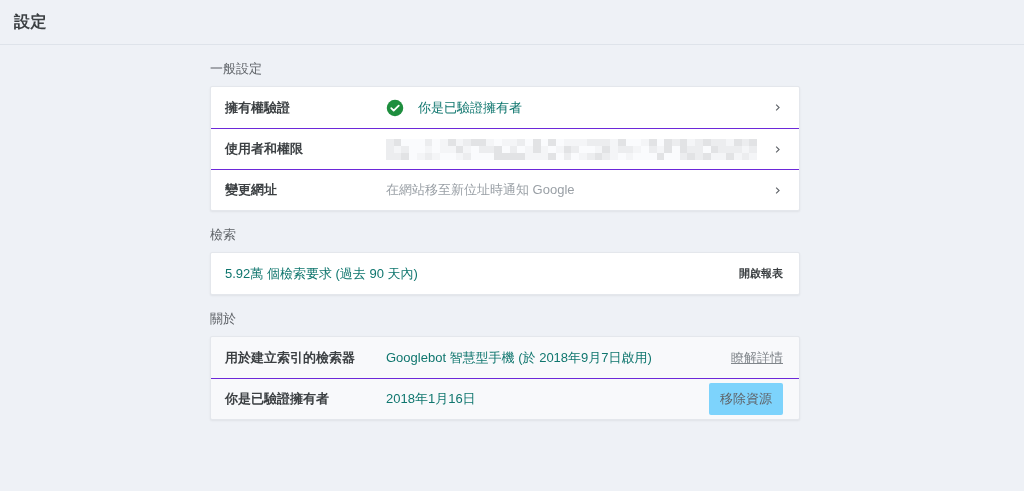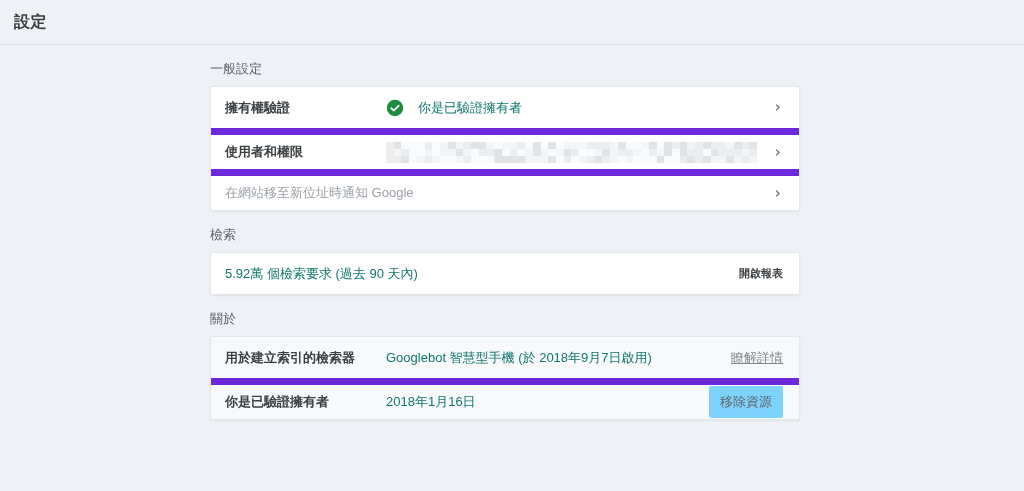--- a/index.html
+++ b/index.html
@@ -34,21 +34,21 @@
     border: 1px solid #e4e7ec;
     border-radius: 2px;
     box-shadow: 0 1px 2px rgba(60,64,67,.08);
   }
   .card.muted-card { background: #f8f9fb; }
   .row {
     display: flex; align-items: center;
     height: 41px;
     padding: 0 16px 0 14px;
   }
-  .row + .row { border-top: 7px solid #6d28d9; }
+  .row + .row { border-top: 1px solid #6d28d9; }
   .row-label {
     flex: 0 0 161px;
     font-size: 13px; font-weight: bold; color: #3c4043;
   }
   .row-value {
     flex: 1 1 auto;
     display: flex; align-items: center;
     font-size: 13px; color: #0f766e;
     min-width: 0;
   }
@@ -270,20 +270,21 @@
       </span>
       <span class="row-right">
         <svg class="chevron-icon" width="11" height="11" viewBox="0 0 24 24">
           <path d="M9 5.5l6.5 6.5L9 18.5" fill="none" stroke="#5f6368" stroke-width="2.4"></path>
         </svg>
       </span>
     </div>
 
 
     <div class="row">
+      <span class="row-label">變更網址</span>
       <span class="row-value muted">在網站移至新位址時通知 Google</span>
       <span class="row-right">
         <svg class="chevron-icon" width="11" height="11" viewBox="0 0 24 24">
           <path d="M9 5.5l6.5 6.5L9 18.5" fill="none" stroke="#5f6368" stroke-width="2.4"></path>
         </svg>
       </span>
     </div>
   </div>
 
   <div class="section-label">檢索</div>

